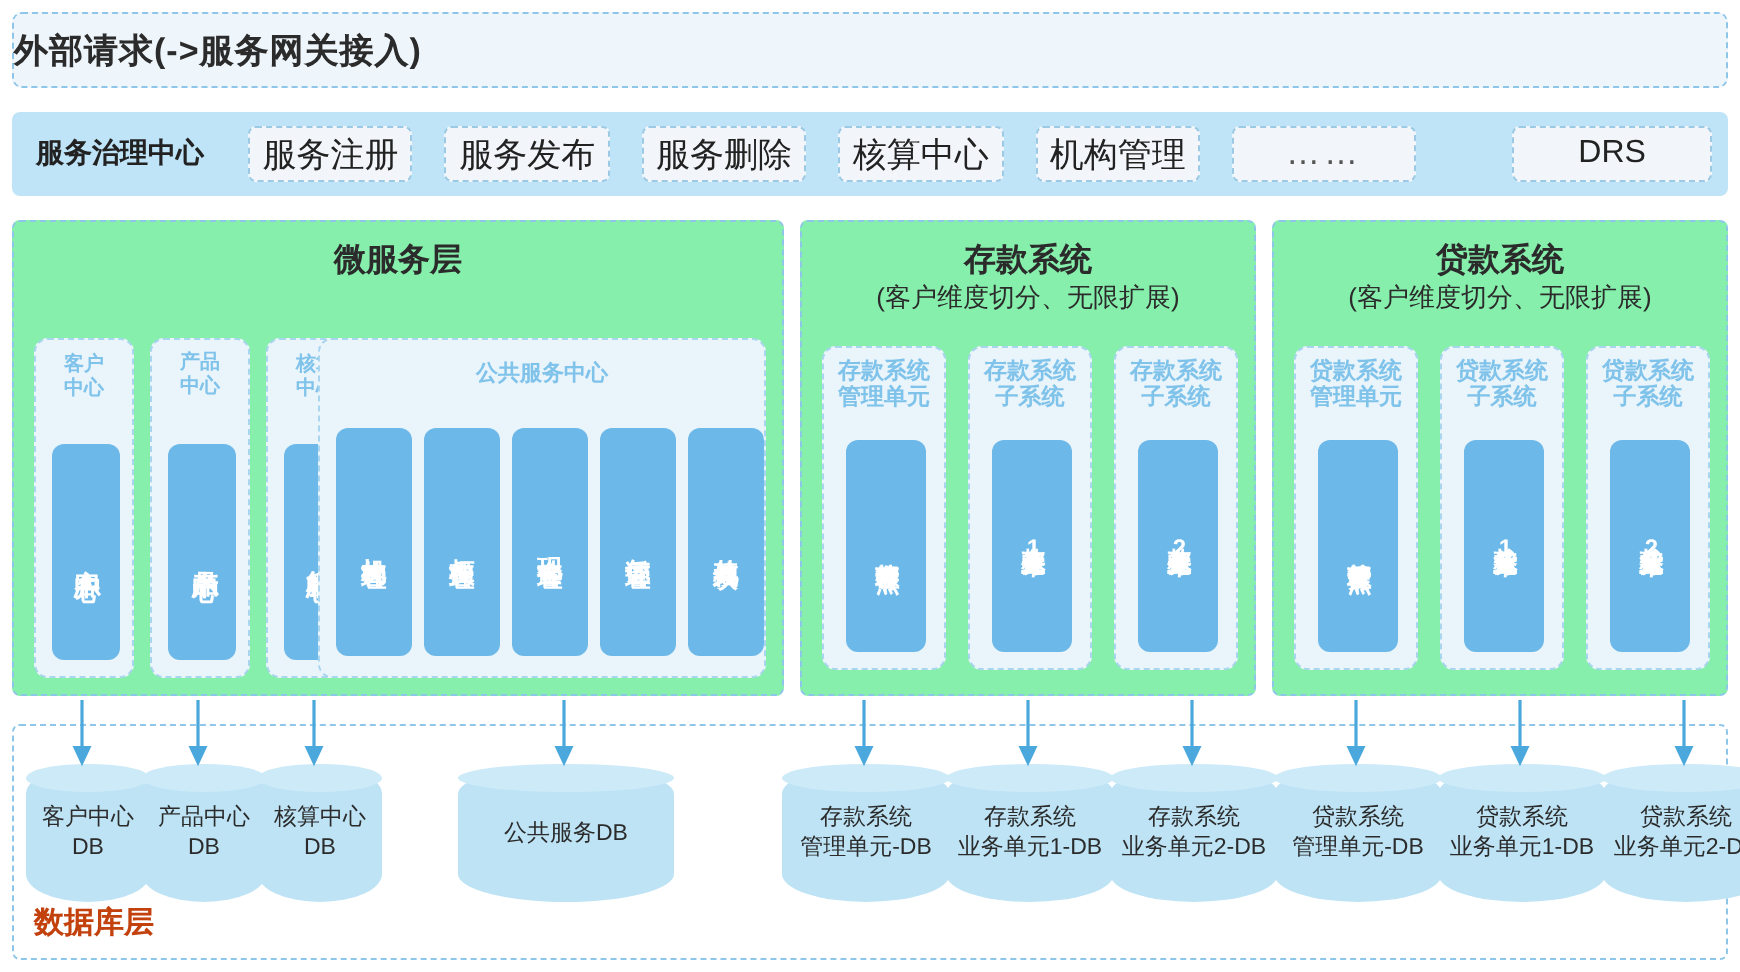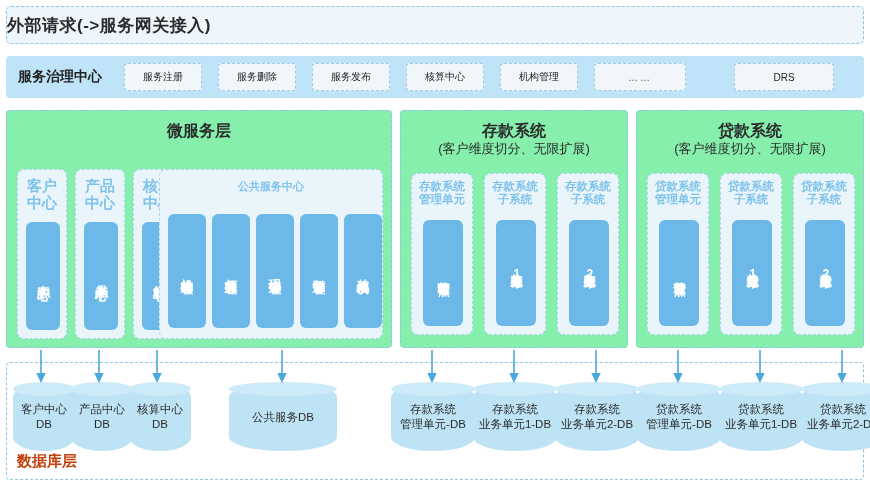--- a/index.html
+++ b/index.html
@@ -28,25 +28,25 @@
     display:flex;align-items:center;box-sizing:border-box;padding:0 8px;
   }
   .gov-title{
     font-size:14px;font-weight:bold;color:#222;white-space:nowrap;
     padding:0 6px 0 4px;
   }
   .gov-btn{
     height:28px;min-width:78px;margin-left:16px;
     background:#f2f6fa;border:1px dashed #9cc9e4;border-radius:4px;
     display:flex;align-items:center;justify-content:center;
-    font-size:10px;color:#222;box-sizing:border-box;padding:0 9px;
+    font-size:17px;color:#222;box-sizing:border-box;padding:0 9px;
     white-space:nowrap;
   }
   .gov-btn.dots{min-width:92px;letter-spacing:2px;color:#555;}
-  .gov-btn.drs{min-width:100px;margin-left:48px;font-size:10px;}
+  .gov-btn.drs{min-width:100px;margin-left:48px;font-size:16px;}
 
   
   .mid{position:absolute;left:6px;top:110px;width:858px;height:240px;}
   .panel{
     position:absolute;top:0;height:238px;
     background:#86efac;border:1px dashed #8ec6ea;border-radius:4px;
     box-sizing:border-box;
   }
   .panel-ms{left:0;width:386px;}
   .panel-dep{left:394px;width:228px;}
@@ -76,21 +76,21 @@
     box-sizing:border-box;
   }
   .vtext{
     writing-mode:vertical-rl;text-orientation:upright;
     color:#ffffff;font-weight:bold;font-size:13px;
     letter-spacing:1px;line-height:1.12;text-align:center;
   }
 
   
   .ms-center{width:50px;top:58px;height:170px;}
-  .ms-center .cap{font-size:15px;}
+  .ms-center .cap{font-size:10px;}
   .ms-center .icard{position:absolute;left:8px;top:52px;width:34px;height:108px;}
 
   
   .pub{
     position:absolute;left:152px;top:58px;width:224px;height:170px;
     background:#eaf4fb;border:1px dashed #a9d5ef;border-radius:7px;box-sizing:border-box;
   }
   .pub-cap{
     text-align:center;color:#7fc3ea;font-weight:bold;font-size:11px;padding-top:9px;
   }
@@ -139,42 +139,42 @@
 
 <div class="canvas">
 
   <div class="ext-bar">
     <span class="t">外部请求(-&gt;服务网关接入)</span>
   </div>
 
   <div class="gov-bar">
     <span class="gov-title">服务治理中心</span>
     <span class="gov-btn">服务注册</span>
+    <span class="gov-btn">服务发布</span>
     <span class="gov-btn">服务删除</span>
-    <span class="gov-btn">服务发布</span>
     <span class="gov-btn">核算中心</span>
     <span class="gov-btn">机构管理</span>
     <span class="gov-btn dots">……</span>
     <span class="gov-btn drs">DRS</span>
   </div>
 
   <div class="mid">
 
     <div class="panel panel-ms">
       <div class="panel-title">微服务层</div>
 
       <div class="ocard ms-center" style="left:10px;">
         <div class="cap">客户
 中心</div>
         <div class="icard">
           <span class="vtext">客户中心</span>
         </div>
       </div>
 
-      <div class="ocard ms-center" style="left:68px;">
+      <div class="ocard ms-center" style="left:68px;font-family:Liberation Mono, monospace;">
         <div class="cap">产品
 中心</div>
         <div class="icard">
           <span class="vtext">产品中心</span>
         </div>
       </div>
 
       <div class="ocard ms-center" style="left:126px;">
         <div class="cap">核算
 中心</div>

